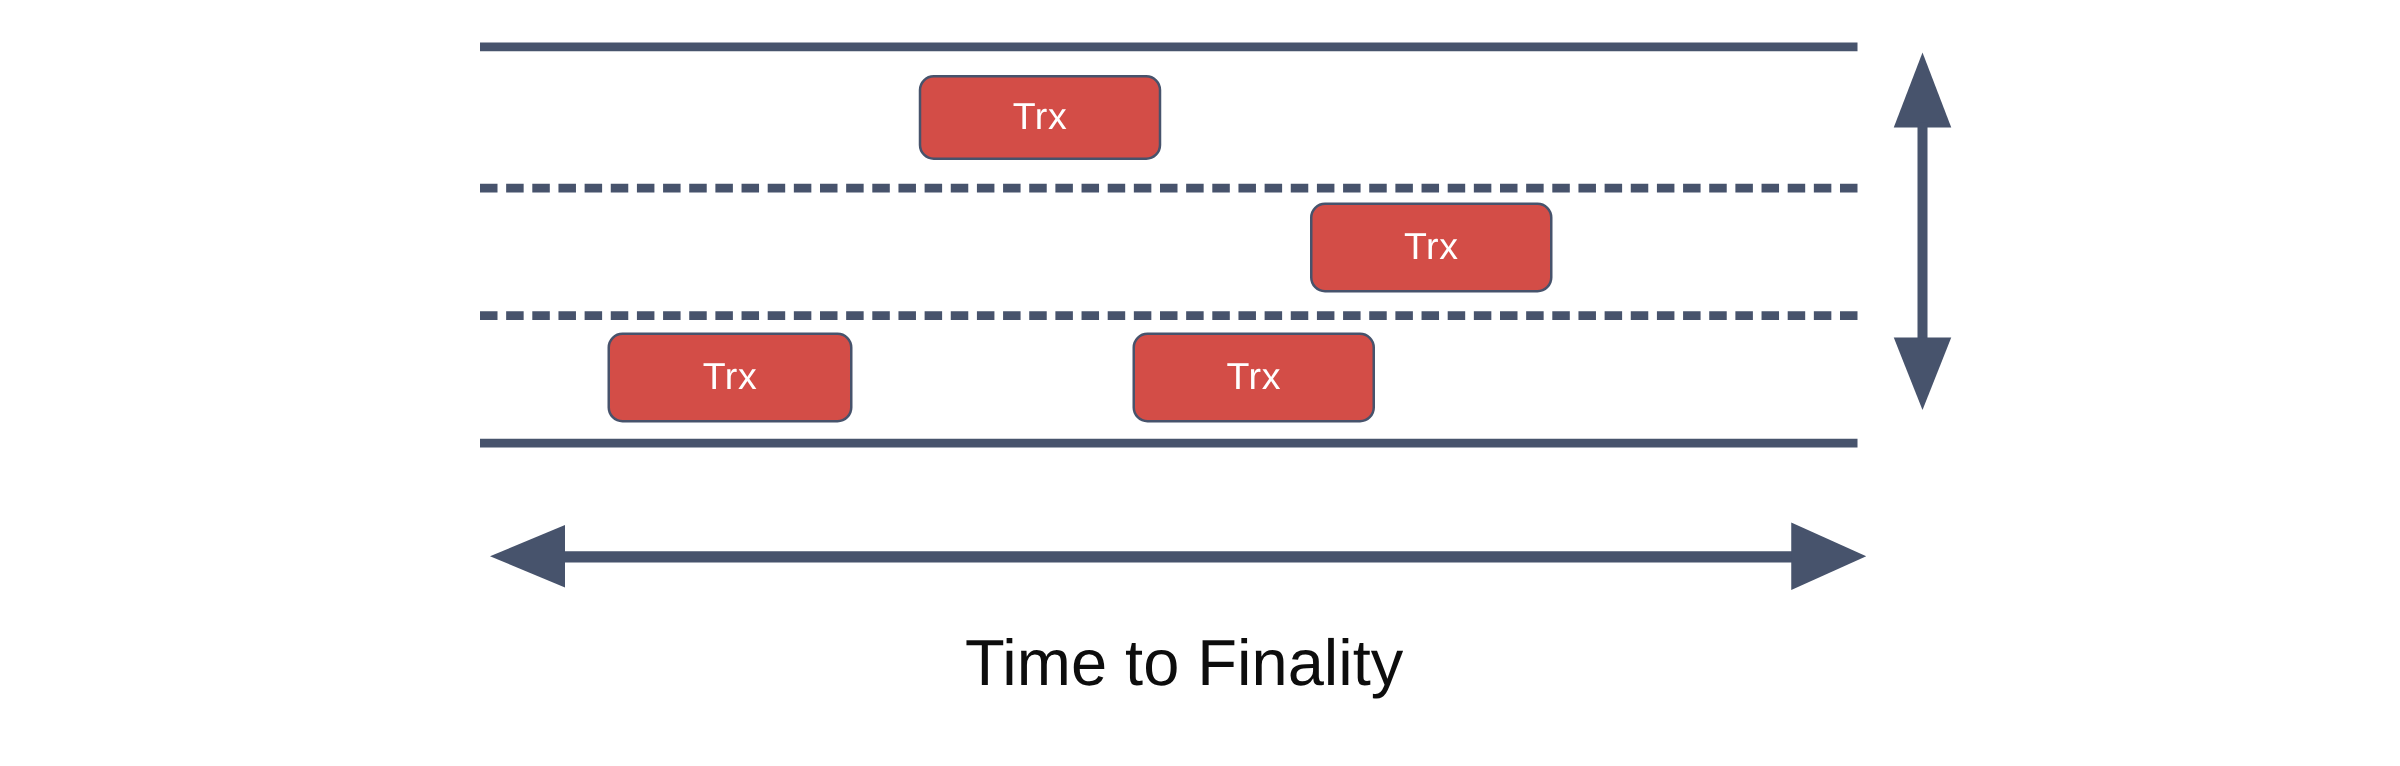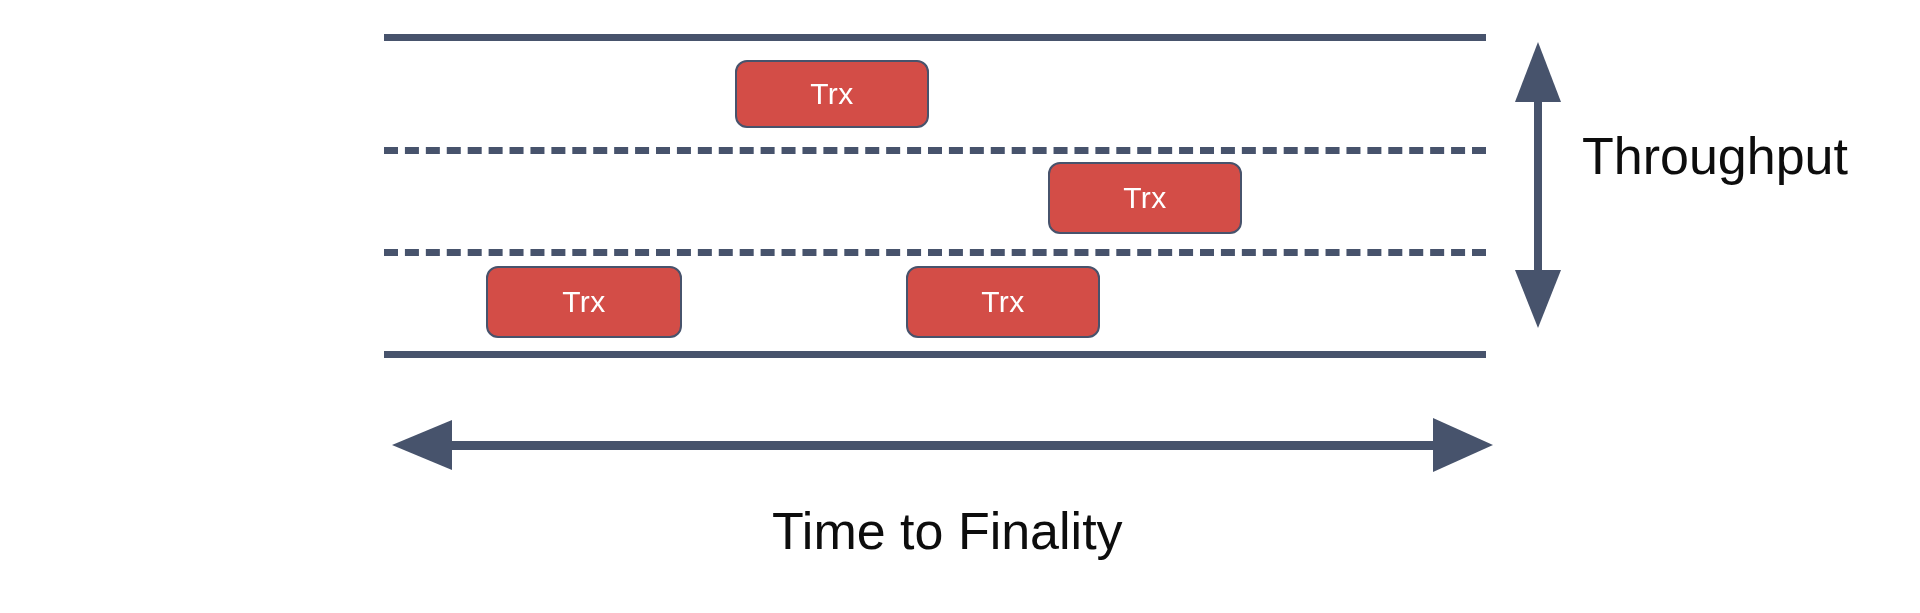--- a/index.html
+++ b/index.html
@@ -109,16 +109,15 @@
   </svg>
 
   <svg class="arrow-svg arrow-horz" viewBox="0 0 1125 70">
     <g fill="#47536C" stroke="none">
       <polygon points="12,35 72,10 72,60"></polygon>
       <rect x="68" y="31" width="990" height="9"></rect>
       <polygon points="1113,35 1053,8 1053,62"></polygon>
     </g>
   </svg>
 
-  <div class="axis-label label-throughput">Throughput</div>
   <div class="axis-label label-finality">Time to Finality</div>
 
 </div>
 
 </body></html>

